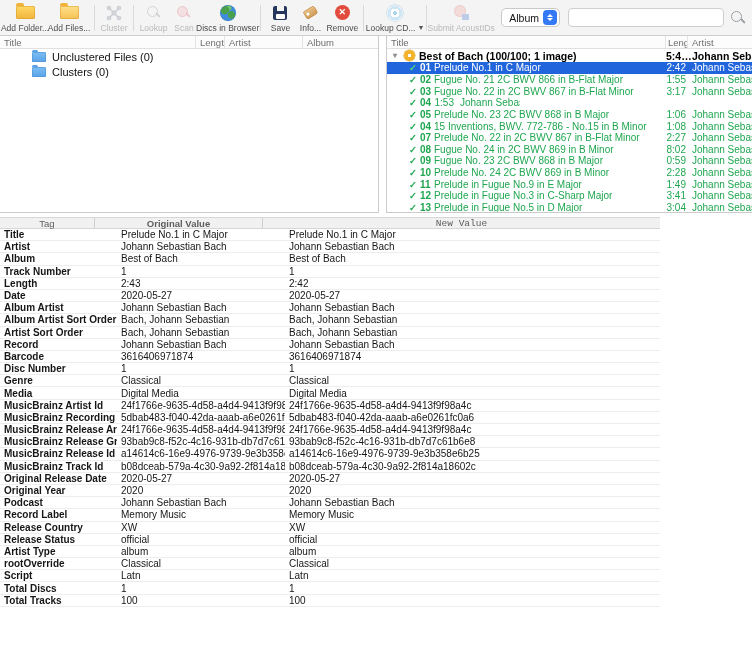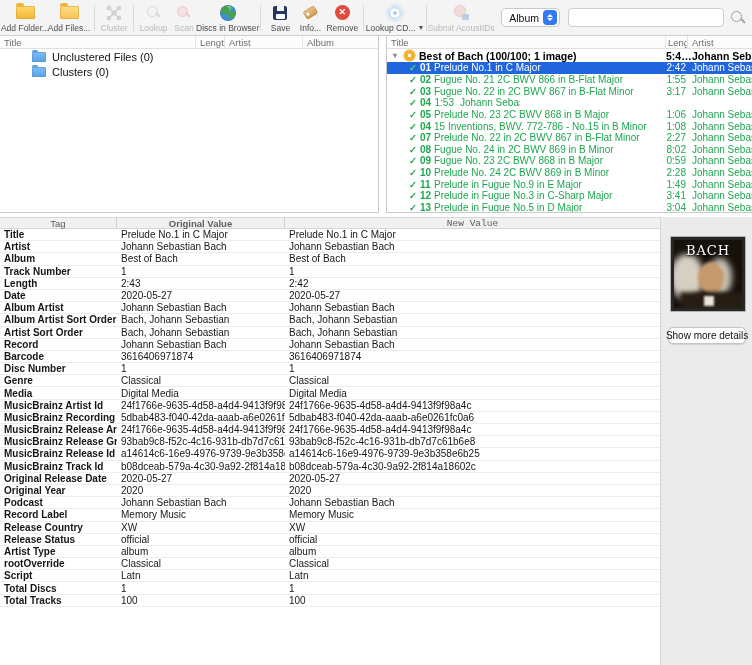--- a/index.html
+++ b/index.html
@@ -112,21 +112,21 @@
   .trow .l { width:22px; text-align:right; padding-right:2px; flex:0 0 auto; }
   .trow .a { width:64px; padding-left:4px; white-space:nowrap; overflow:hidden; flex:0 0 auto; }
   .trow.sel { background:#2065dc; color:#fff; }
   .trow.sel .chk { color:#49d97c; }
 
   
   .meta-hd { position:absolute; left:0; top:217px; width:660px; height:12px;
              background:#f1f1f1; border-top:1px solid #d6d6d6; border-bottom:1px solid #d6d6d6;
              display:flex; font-size:9.5px; color:#5d5d5d; }
   .meta-hd .hc { text-align:center; line-height:11px; border-right:1px solid #cfcfcf; }
-  .meta-hd .hc:nth-child(1) { width:117px; }
+  .meta-hd .hc:nth-child(1) { width:95px; }
   .meta-hd .hc:nth-child(2) { width:168px;font-weight:bold; }
   .meta-hd .hc:nth-child(3) { flex:1; border-right:none;font-family:Liberation Mono, monospace; }
   #meta-body { position:absolute; left:0; top:229px; width:660px; }
   .mrow { display:flex; height:12.2px; border-bottom:1px solid #ededed; font-size:10px; color:#161616;
           align-items:center; background:#fff; }
   .mrow .c1 { width:117px; font-weight:bold; padding-left:4px; white-space:nowrap; overflow:hidden; }
   .mrow .c2 { width:168px; padding-left:4px; white-space:nowrap; overflow:hidden; }
   .mrow .c3 { flex:1; padding-left:4px; white-space:nowrap; overflow:hidden; }
 
   
@@ -539,25 +539,14 @@
         <span class="c2">1</span>
         <span class="c3">1</span>
       </div>
       <div class="mrow">
         <span class="c1">Total Tracks</span>
         <span class="c2">100</span>
         <span class="c3">100</span>
       </div>
     </div>
 
-  <div id="side">
-    <div class="art-frame">
-      <div class="art-wig"></div>
-      <div class="art-wig2"></div>
-      <div class="art-face"></div>
-      <div class="art-coat"></div>
-      <div class="art-cravat"></div>
-      <div class="art-title">BACH</div>
-    </div>
-    <div class="more-btn">Show more details</div>
-  </div>
 
 </div>
 
 </body></html>

